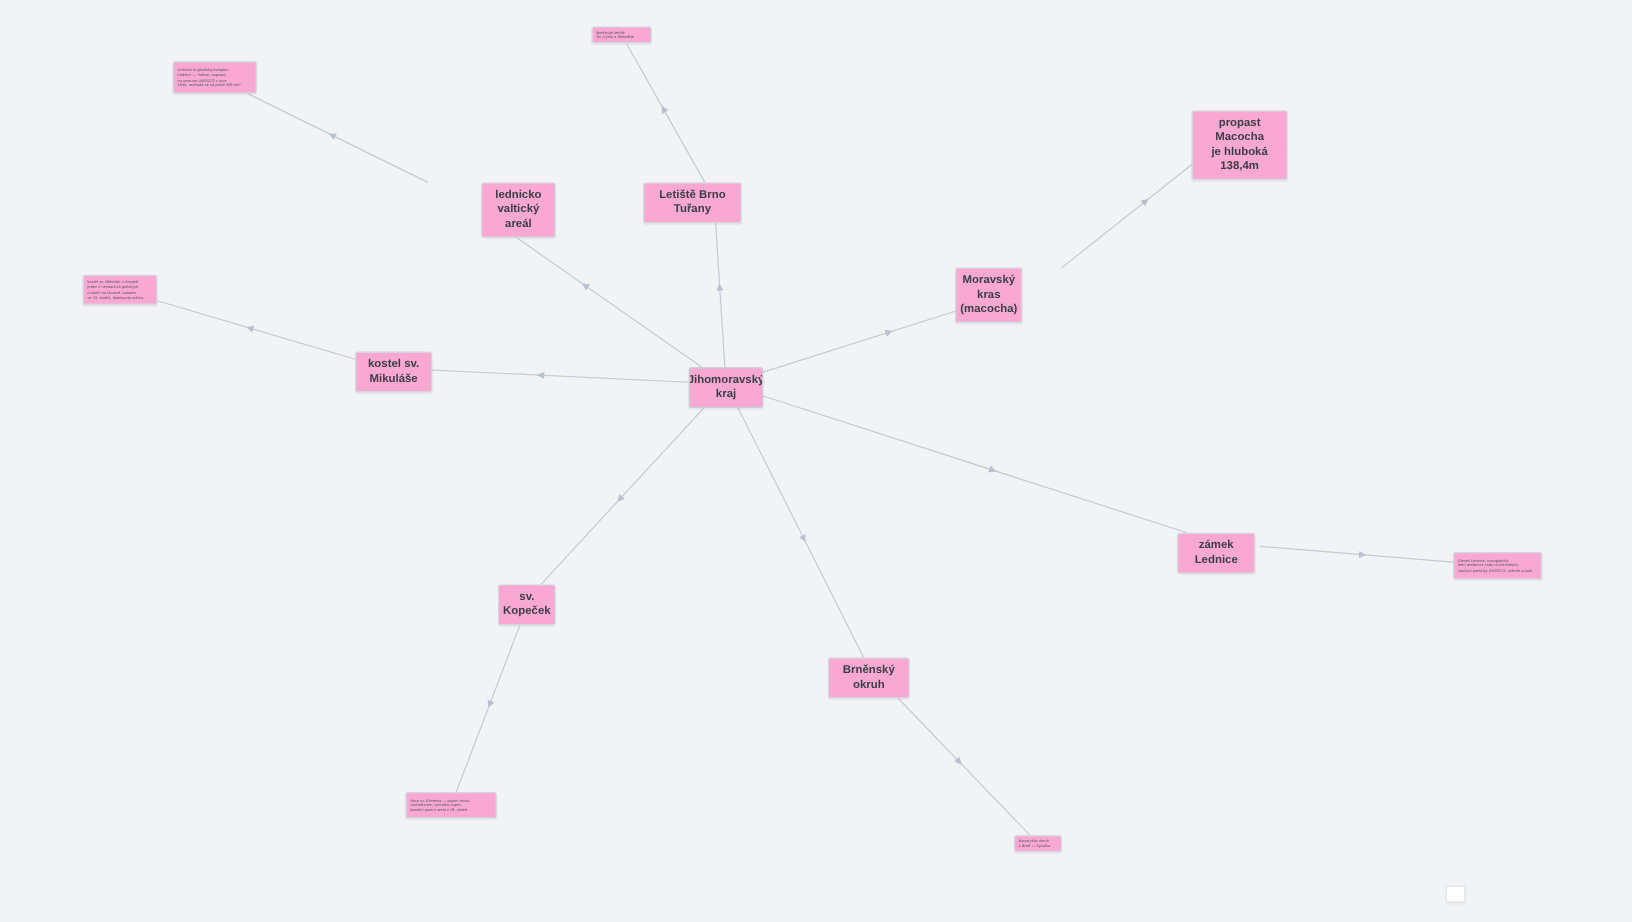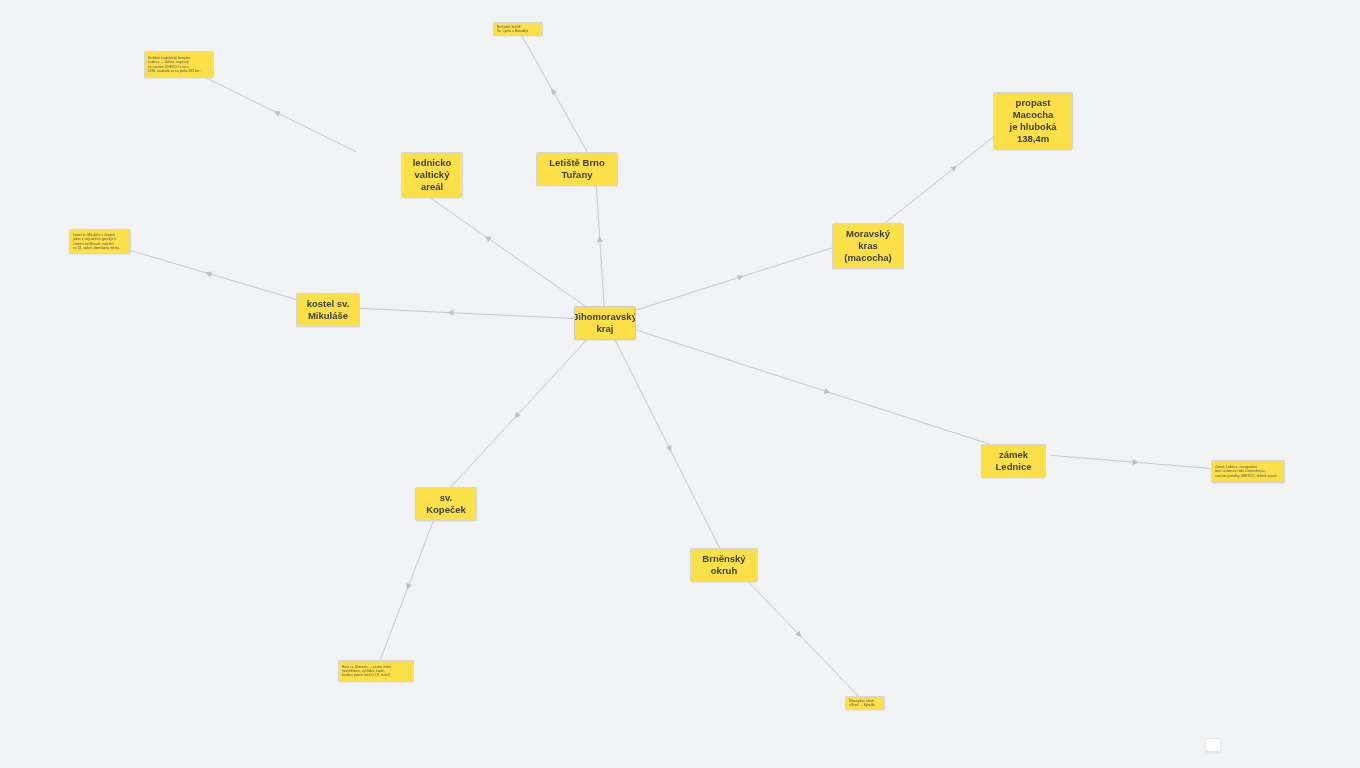--- a/index.html
+++ b/index.html
@@ -21,21 +21,21 @@
   #edges {
     position: absolute;
     left: 0; top: 0;
     width: 1360px;
     height: 768px;
     pointer-events: none;
   }
   .node {
     position: absolute;
     box-sizing: border-box;
-    background: #fde047;
+    background: #f9a8d4;
     border: 1px solid #d3d7dd;
     border-radius: 2px;
     color: #3a3f47;
     text-align: center;
     line-height: 1.25;
     box-shadow: 0 1px 1px rgba(60,70,90,0.07);
     display: flex;
     align-items: center;
     justify-content: center;
     white-space: pre-line;
@@ -102,29 +102,29 @@
       <line x1="1050" y1="455.31935483870967" x2="1211" y2="468.4763440860215" stroke="#c3cad4" stroke-width="1"></line>
       <polygon points="0,0 -6,-3 -6,3" fill="#b9c1cd" transform="translate(1138.55,462.5556989247312) rotate(4.671854297616611)"></polygon>
       <line x1="587.3846153846154" y1="152" x2="521.9487179487179" y2="36" stroke="#c3cad4" stroke-width="1"></line>
       <polygon points="0,0 -6,-3 -6,3" fill="#b9c1cd" transform="translate(551.3948717948717,88.19999999999999) rotate(-119.42745640318978)"></polygon>
     </svg>
   <div id="nodes-layer">
       <div class="node center" style="left: 574px; top: 306px; width: 62px; min-height: 28px;">Jihomoravský
 kraj</div>
       <div class="node big" style="left: 536px; top: 152px; width: 82px; min-height: 27px;">Letiště Brno
 Tuřany</div>
-      <div class="node big" style="left: 832px; top: 223px; width: 72px; min-height: 27px;">Moravský kras
+      <div class="node big" style="left: 796px; top: 223px; width: 56px; min-height: 27px;">Moravský kras
 (macocha)</div>
       <div class="node big" style="left: 993px; top: 92px; width: 80px; min-height: 27px;">propast Macocha
 je hluboká 138,4m</div>
       <div class="node big" style="left: 353px; top: 152px; width: 62px; min-height: 27px; margin-left: 48px;">lednicko
 valtický areál</div>
       <div class="node big" style="left: 296px; top: 293px; width: 64px; min-height: 27px;">kostel sv.
 Mikuláše</div>
-      <div class="node big" style="left: 415px; top: 487px; width: 62px; min-height: 17px;">sv. Kopeček</div>
+      <div class="node big" style="left: 415px; top: 487px; width: 48px; min-height: 17px;">sv. Kopeček</div>
       <div class="node big" style="left: 690px; top: 548px; width: 68px; min-height: 17px;">Brněnský okruh</div>
       <div class="node big" style="left: 981px; top: 444px; width: 65px; min-height: 17px;">zámek Lednice</div>
       <div class="node tiny" style="left: 493px; top: 22px; width: 50px; min-height: 14px;">Brněnské letiště
 Sv. Cyrila a Metoděje</div>
       <div class="node tiny" style="left: 144px; top: 51px; width: 70px; min-height: 27px;">Unikátní krajinářský komplex
 Lednice — Valtice, zapsaný
 na seznam UNESCO v roce
 1996, rozkládá se na ploše 283 km².</div>
       <div class="node tiny" style="left: 69px; top: 229px; width: 62px; min-height: 25px;">kostel sv. Mikuláše v Znojmě
 jeden z nejstarších gotických

